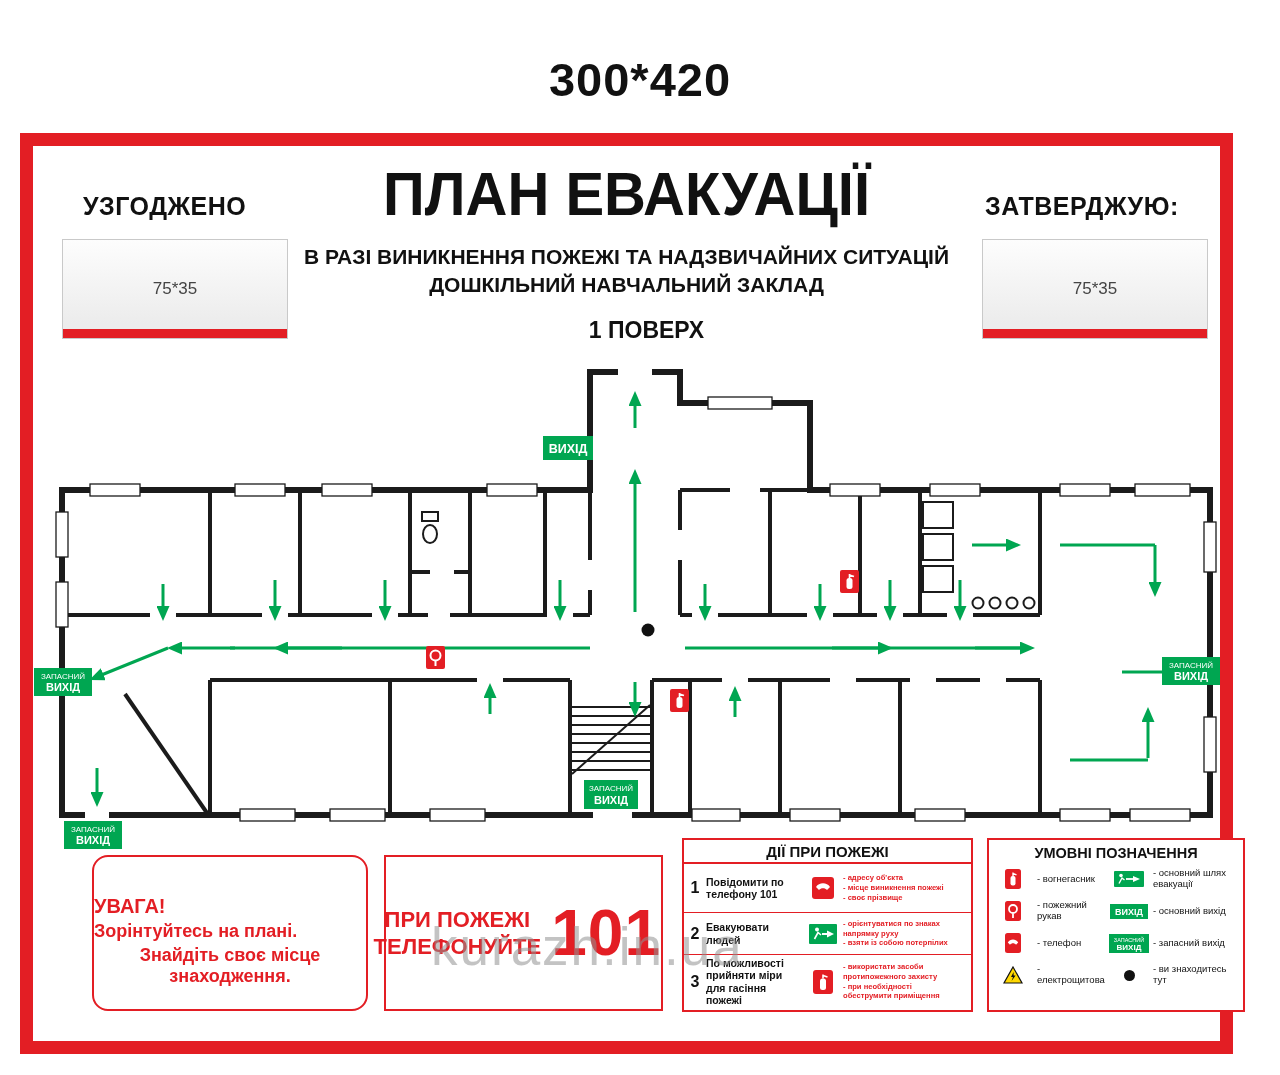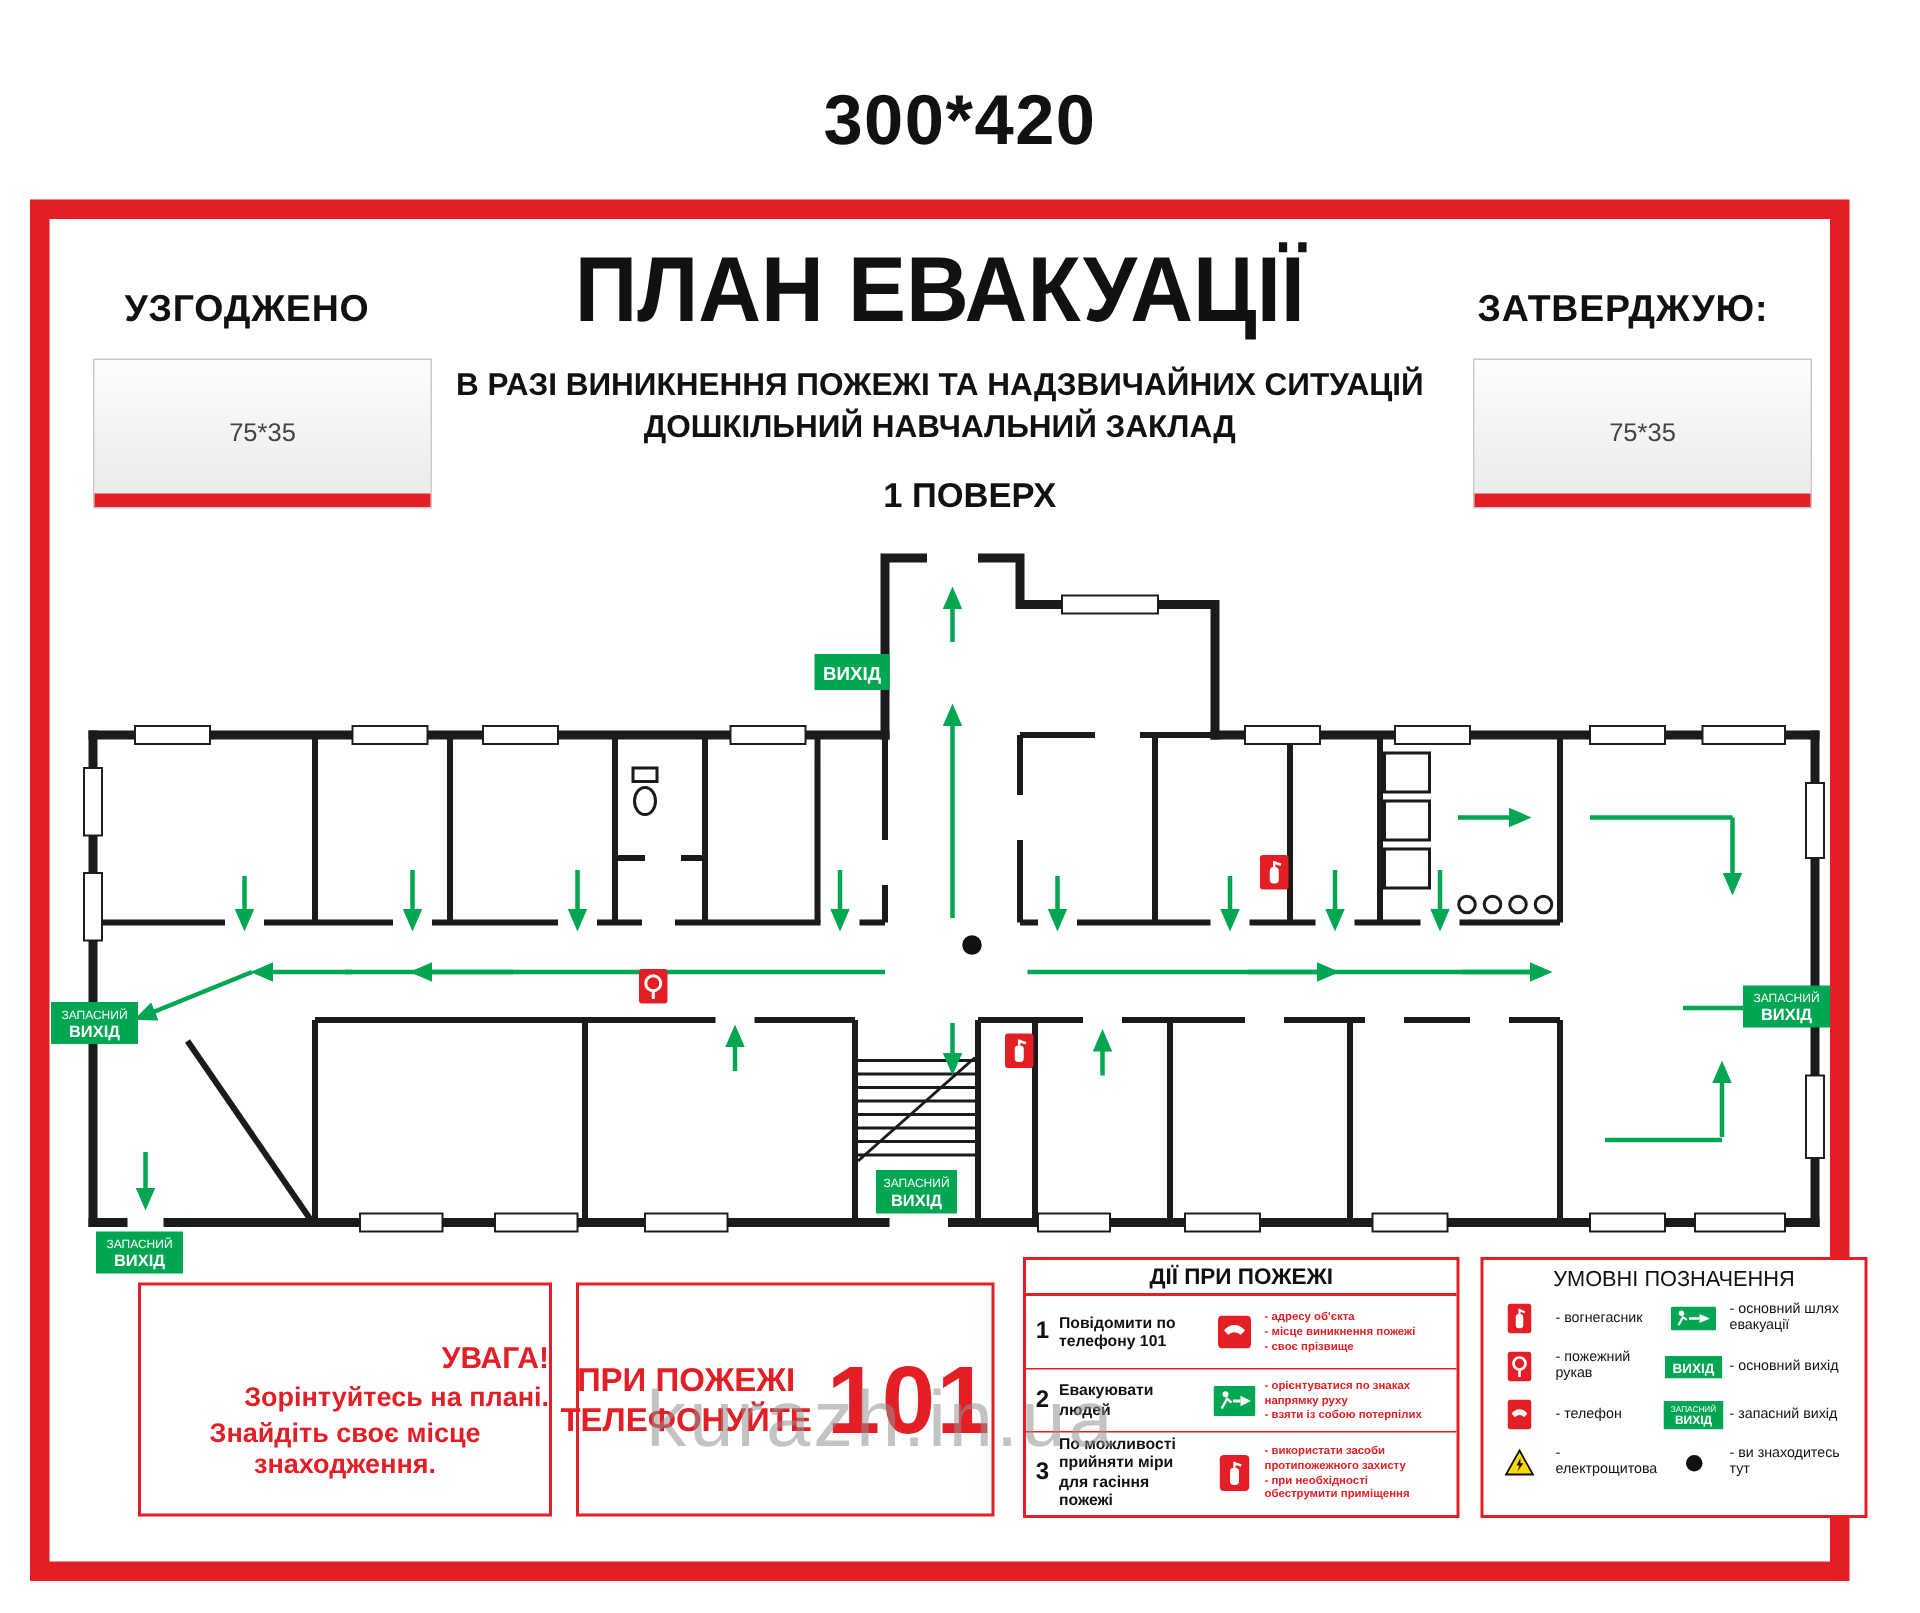--- a/index.html
+++ b/index.html
@@ -27,43 +27,43 @@
   .subtitle { position:absolute; left:0; width:100%; text-align:center; font-weight:bold; color:#111; font-size:21px; }
   .s1 { top:99px; } .s2 { top:127px; }
   .floor { position:absolute; left:0; top:171px; width:100%; text-align:center; font-weight:bold; color:#111; font-size:23px;margin-left:20px; }
 
   
   .plan { position:absolute; left:-3px; top:216px; width:1195px; height:492px; z-index:1; }
 
   
   .box { position:absolute; border:2px solid #E31E24; background:#fff; z-index:2;margin-left:32px; }
   .attention { left:27px; top:709px; width:276px; height:156px;
-    display:flex; flex-direction:column; justify-content:flex-end; align-items:flex-end;
-    padding-bottom:22px; gap:3px; color:#E31E24; font-weight:bold; text-align:center; }
+    display:flex; flex-direction:column; justify-content:flex-end; align-items:flex-start;
+    padding-bottom:22px; gap:3px; color:#E31E24; font-weight:bold; text-align:center;border-radius:16px; }
   .attention .a1 { font-size:20px; } .attention .a2,.attention .a3 { font-size:18px; }
 
   .call { left:319px; top:709px; width:279px; height:156px;
     display:flex; align-items:center; justify-content:flex-end; gap:10px; color:#E31E24; font-weight:bold; }
   .call .call-text { text-align:center; font-size:22px; line-height:1.25; }
   .call .call-number { font-size:64px; letter-spacing:1px; }
 
   .actions { left:617px; top:692px; width:291px; height:174px; }
   .actions .ab-title { height:24px; display:flex; align-items:center; justify-content:center;
     font-size:15px; font-weight:bold; color:#111; border-bottom:2px solid #E31E24; }
   .step { display:flex; align-items:center; padding:2px 4px; gap:4px; }
   .step + .step { border-top:1.5px solid #E31E24; }
   .step .num { width:14px; font-size:16px; font-weight:bold; color:#111; text-align:center; flex:none; }
   .step .lbl { width:97px; font-size:10.5px; font-weight:bold; color:#111; line-height:1.15; flex:none; }
   .step .ico { width:32px; display:flex; justify-content:center; flex:none; }
   .step .det { flex:1; font-size:7.6px; color:#E31E24; line-height:1.3; font-weight:bold; }
   .st1 { height:48px; } .st2 { height:42px; } .st3 { height:54px; }
 
   .legend { left:922px; top:692px; width:258px; height:174px; padding:3px 4px; }
   .legend .lg-title { height:20px; display:flex; align-items:center; justify-content:center;
-    font-size:14.5px; font-weight:normal; color:#111; }
+    font-size:14.5px; font-weight:bold; color:#111; }
   .lg-grid { display:grid; grid-template-columns:112px 1fr; column-gap:4px; }
   .lg-item { display:flex; align-items:center; gap:4px; height:32px; }
   .lg-item .lg-ico { width:40px; display:flex; justify-content:center; flex:none; }
   .lg-item .lg-lbl { font-size:9.5px; color:#111; line-height:1.15; }
   .dot-mark { width:11px; height:11px; border-radius:50%; background:#111; }
 
   .watermark { position:absolute; left:398px; top:770px; z-index:5; pointer-events:none;
     font-size:53px; color:rgba(145,145,145,.55); letter-spacing:2px; }
 </style>
 </head>

